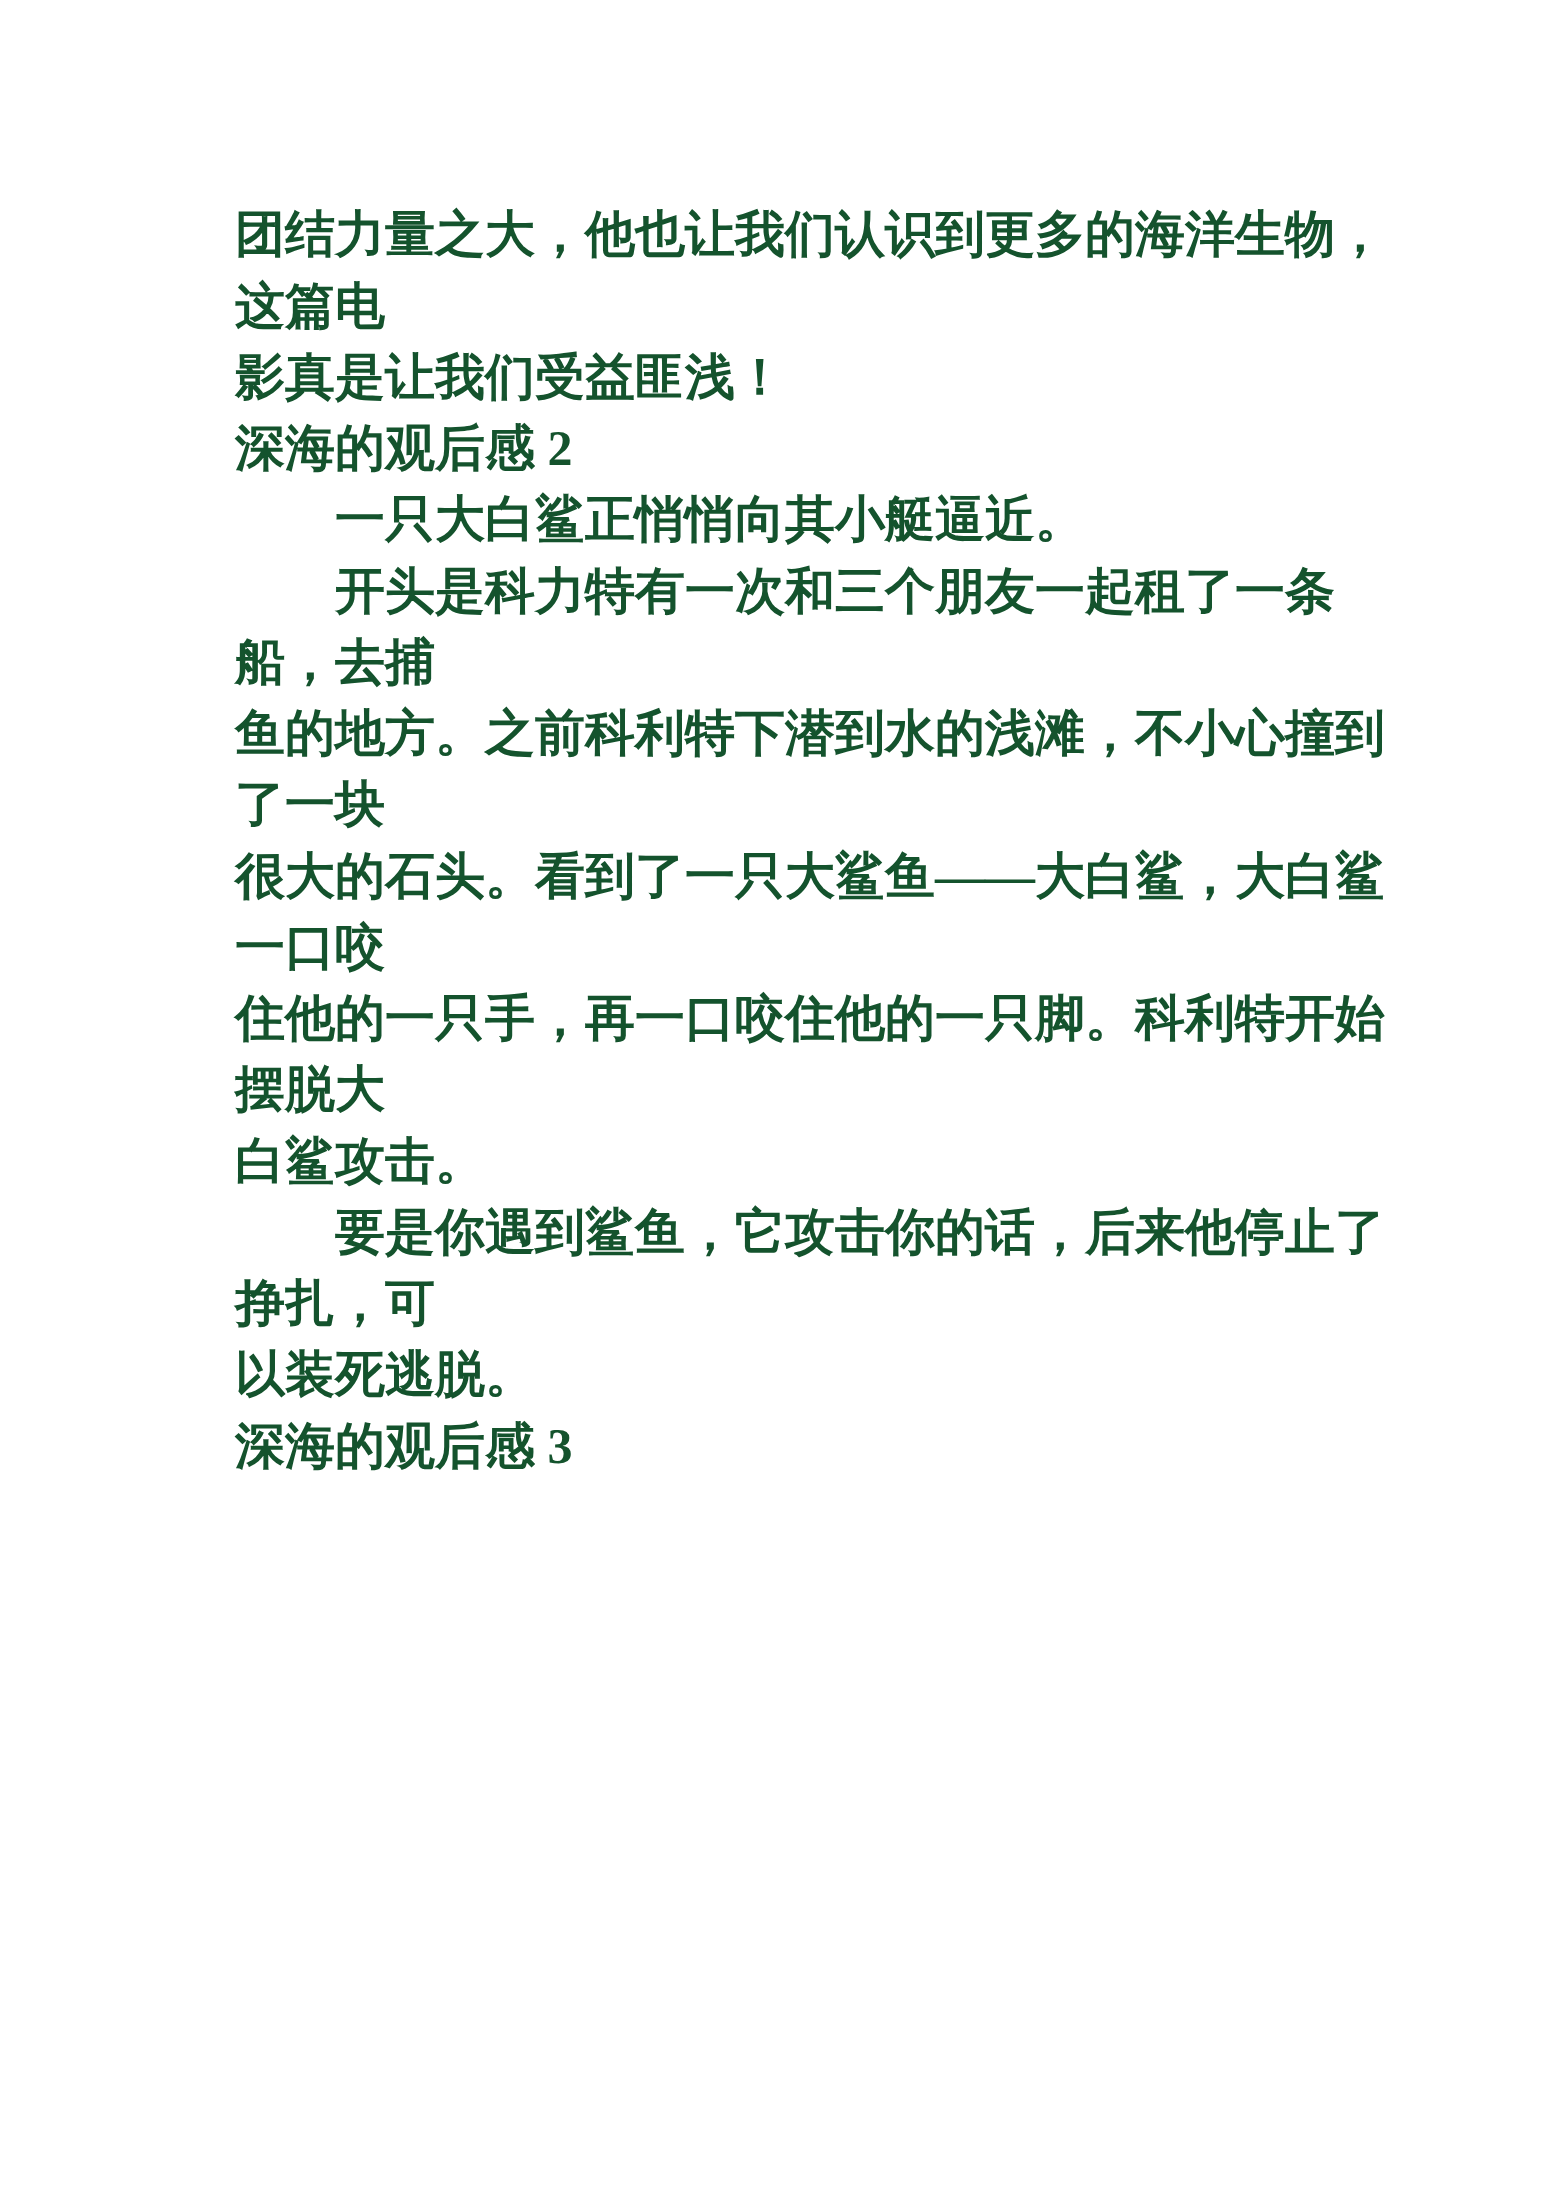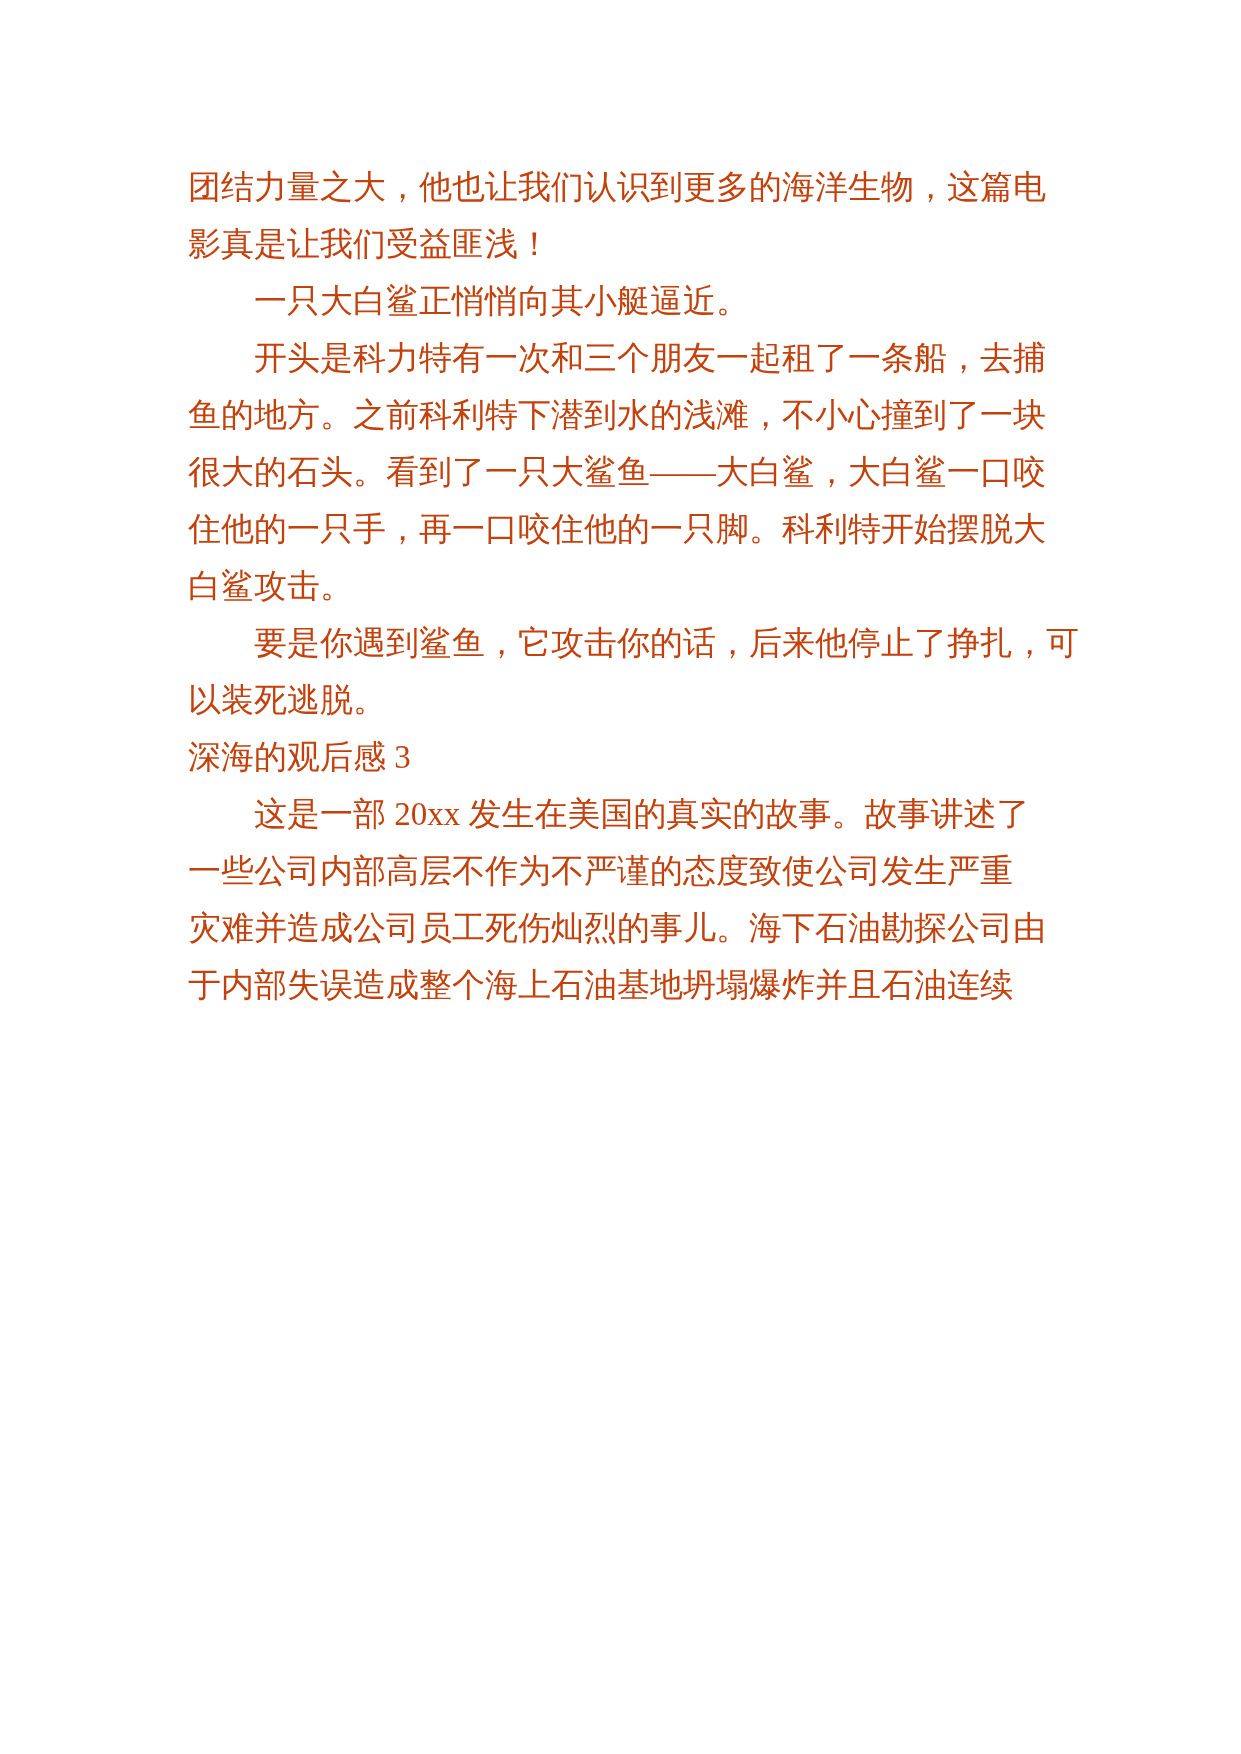--- a/index.html
+++ b/index.html
@@ -13,24 +13,24 @@
     height: 1754px;
     background: #ffffff;
     overflow: hidden;
   }
   .text-body {
     position: absolute;
     left: 188px;
     top: 159px;
     width: 950px;
     font-family: "Liberation Serif", "DejaVu Serif", serif;
-    font-size: 33px;
+    font-size: 40px;
     line-height: 57px;
-    font-weight: 400;
-    color: #c2410c;
+    font-weight: 700;
+    color: #14532d;
     letter-spacing: 0;
   }
   .section {
     margin: 0;
     padding: 0;
     white-space: pre-line; 
     text-align: left;
   }
   .section.heading {
     
@@ -38,36 +38,33 @@
 </style>
 </head>
 <body>
 
 <div class="page">
   <div class="text-body">
 
     <div class="section paragraph">团结力量之大，他也让我们认识到更多的海洋生物，这篇电
 影真是让我们受益匪浅！</div>
 
+    <div class="section heading">深海的观后感 2</div>
 
     <div class="section paragraph">　　一只大白鲨正悄悄向其小艇逼近。</div>
 
     <div class="section paragraph">　　开头是科力特有一次和三个朋友一起租了一条船，去捕
 鱼的地方。之前科利特下潜到水的浅滩，不小心撞到了一块
 很大的石头。看到了一只大鲨鱼——大白鲨，大白鲨一口咬
 住他的一只手，再一口咬住他的一只脚。科利特开始摆脱大
 白鲨攻击。</div>
 
 
 
 
     <div class="section paragraph">　　要是你遇到鲨鱼，它攻击你的话，后来他停止了挣扎，可
 以装死逃脱。</div>
 
     <div class="section heading">深海的观后感 3</div>
 
-    <div class="section paragraph">　　这是一部 20xx 发生在美国的真实的故事。故事讲述了
-一些公司内部高层不作为不严谨的态度致使公司发生严重
-灾难并造成公司员工死伤灿烈的事儿。海下石油勘探公司由
-于内部失误造成整个海上石油基地坍塌爆炸并且石油连续</div>
 
   </div>
 </div>
 
 </body></html>

